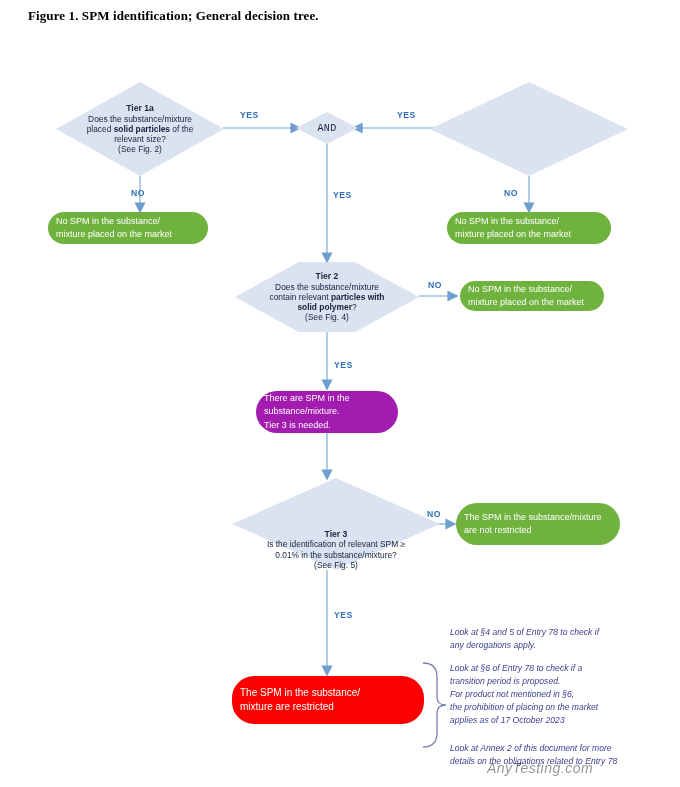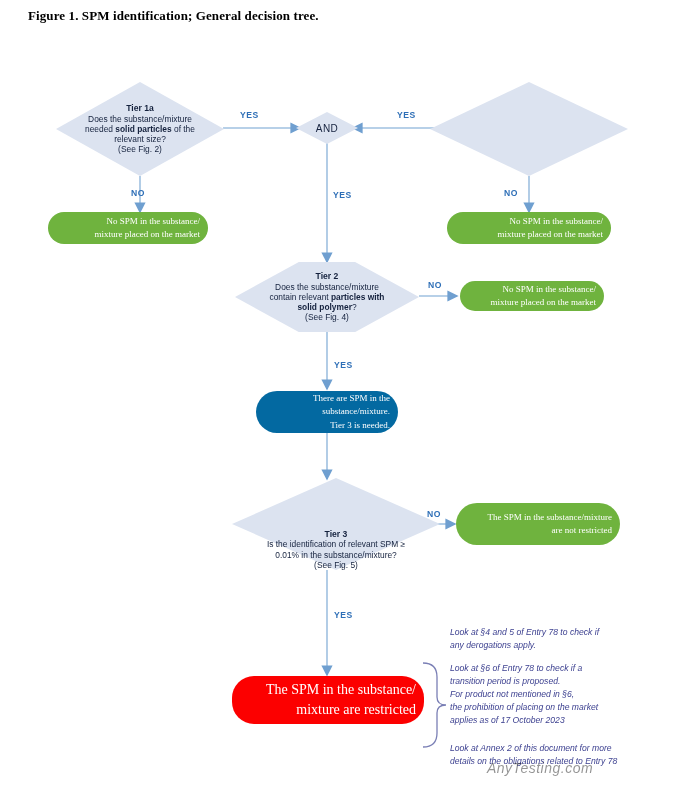--- a/index.html
+++ b/index.html
@@ -84,39 +84,39 @@
     left: 0; top: 0; width: 100%; height: 100%;
     background: #dce3f0;
     clip-path: polygon(50% 0%, 100% 50%, 50% 100%, 0% 50%);
   }
   #and-node .dtext {
     position: relative;
     z-index: 2;
     font-size: 10px;
     color: #14213d;
     letter-spacing: 0.4px;
+    font-family: Liberation Mono, monospace;
   }
 
   
   .pill {
     position: absolute;
     display: flex;
     align-items: center;
     justify-content: center;
-    text-align: right;
+    text-align: left;
     border-radius: 22px;
     color: #ffffff;
     font-size: 9px;
     line-height: 1.45;
     padding: 0 8px;
     box-sizing: border-box;
-    font-family: Liberation Serif, serif;
   }
   .pill.green  { background: #6fb33e; }
-  .pill.orange { background: #0369a1; }
+  .pill.orange { background: #a21caf; }
   .pill.red    { background: #fc0000; }
   .pill .ptext { width: 100%; }
 
   
   .edge-label {
     position: absolute;
     font-size: 8.6px;
     font-weight: bold;
     color: #2e6fb7;
     letter-spacing: 0.5px;
@@ -206,21 +206,21 @@
     <g stroke="#7a7fb5" stroke-width="1.3" fill="none">
       <path d="M 423 663 Q 437 663 437 677 L 437 697 Q 437 705 446 705 Q 437 705 437 713 L 437 733 Q 437 747 423 747"></path>
     </g>
   </svg>
 
   <div class="diamond" id="d-tier1a" style="left:56px; top:82px; width:168px; height:94px;">
     <div class="shape"></div>
     <div class="dtext">
       <span class="hdr">Tier 1a</span>
       <span>Does the substance/mixture</span><br>
-      <span>needed </span><b>solid particles</b><span> of the</span><br>
+      <span>placed </span><b>solid particles</b><span> of the</span><br>
       <span>relevant size?</span><br>
       <span>(See Fig. 2)</span>
     </div>
   </div>
 
   <div class="diamond" id="d-tier1b" style="left:430px; top:82px; width:198px; height:94px;">
     <div class="shape"></div>
   </div>
 
   <div id="and-node" style="left:296px; top:112px; width:62px; height:32px;">
@@ -279,21 +279,21 @@
   </div>
 
   <div class="pill green" id="p-green-tier3" style="left:456px; top:503px; width:164px; height:42px;">
     <div class="ptext">
       <span>The SPM in the substance/mixture</span><br>
       <span>are not restricted</span>
     </div>
   </div>
 
   <div class="pill red" id="p-red" style="left:232px; top:676px; width:192px; height:48px;">
-    <div class="ptext" style="font-size:14px;">
+    <div class="ptext" style="font-size:10px;">
       <span>The SPM in the substance/</span><br>
       <span>mixture are restricted</span>
     </div>
   </div>
 
   <div class="edge-label" style="left:240px; top:110px;">YES</div>
   <div class="edge-label" style="left:397px; top:110px;">YES</div>
   <div class="edge-label" style="left:333px; top:190px;">YES</div>
   <div class="edge-label" style="left:131px; top:188px;">NO</div>
   <div class="edge-label" style="left:504px; top:188px;">NO</div>

